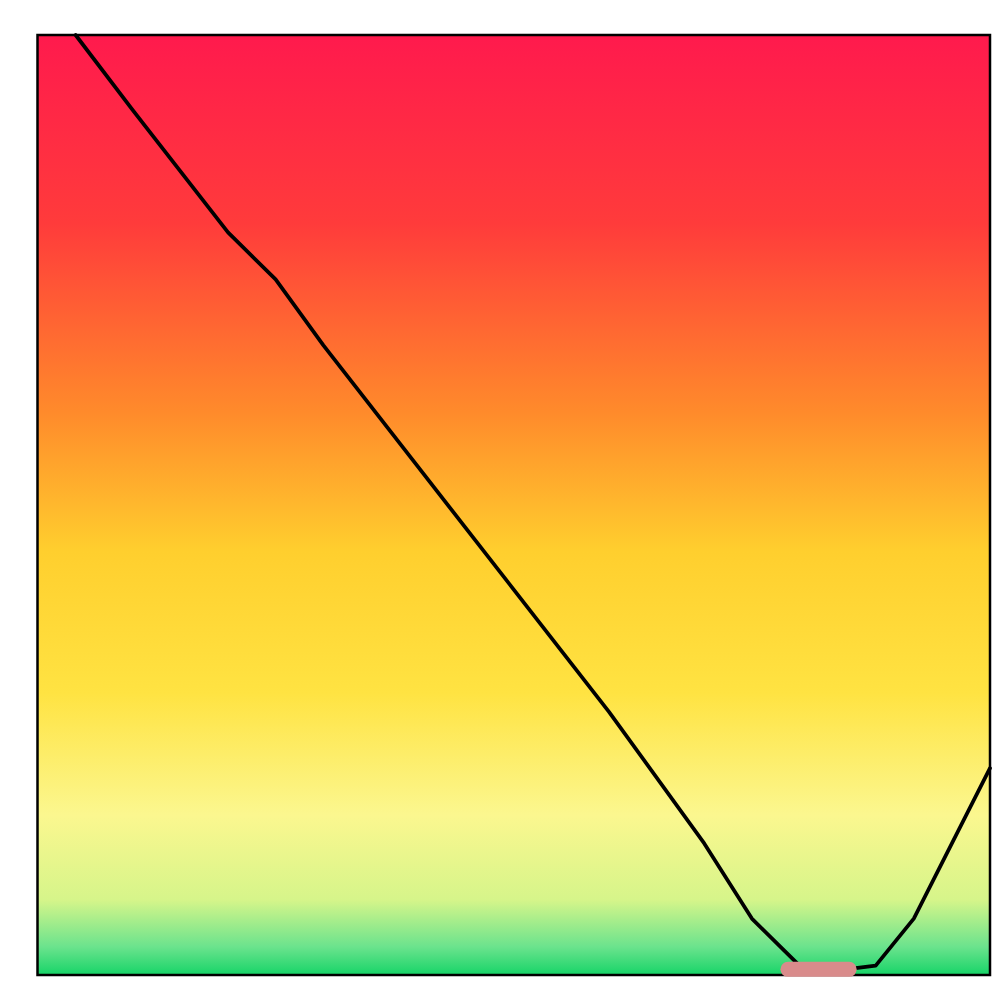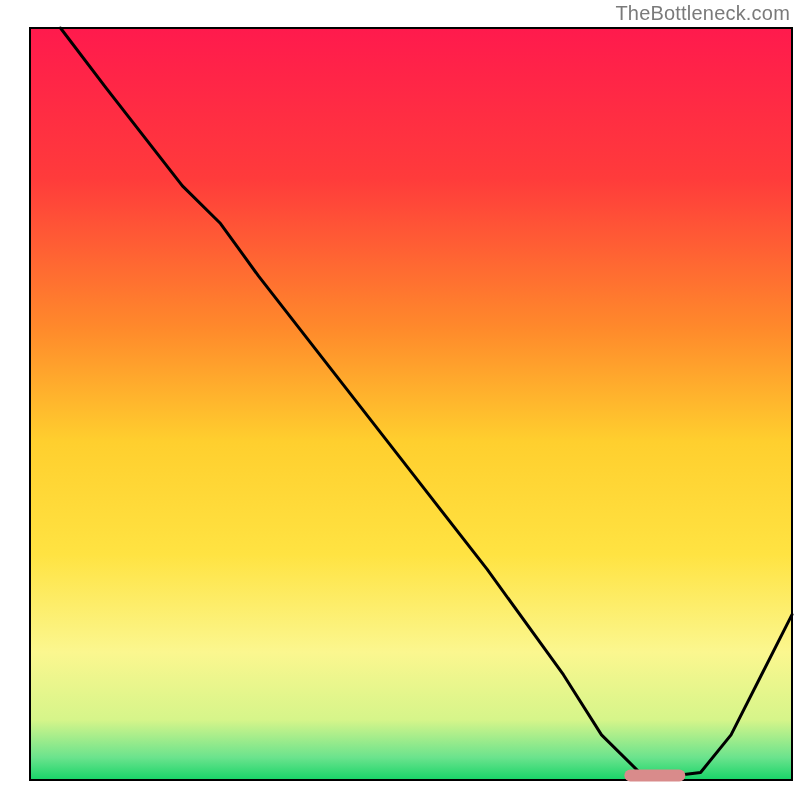--- a/index.html
+++ b/index.html
@@ -27,21 +27,20 @@
     pointer-events: none;
   }
   svg {
     display: block;
   }
 </style>
 </head>
 <body>
 
 <div class="stage">
-  <div class="watermark">TheBottleneck.com</div>
 
   <svg id="chart-svg" width="800" height="800">
     <defs>
       <linearGradient id="heat" x1="0" y1="0" x2="0" y2="1">
           <stop offset="0%" stop-color="#ff1a4d"></stop>
           <stop offset="20%" stop-color="#ff3b3b"></stop>
           <stop offset="40%" stop-color="#ff8a2b"></stop>
           <stop offset="55%" stop-color="#ffcf2e"></stop>
           <stop offset="70%" stop-color="#ffe342"></stop>
           <stop offset="83%" stop-color="#fbf78f"></stop>

